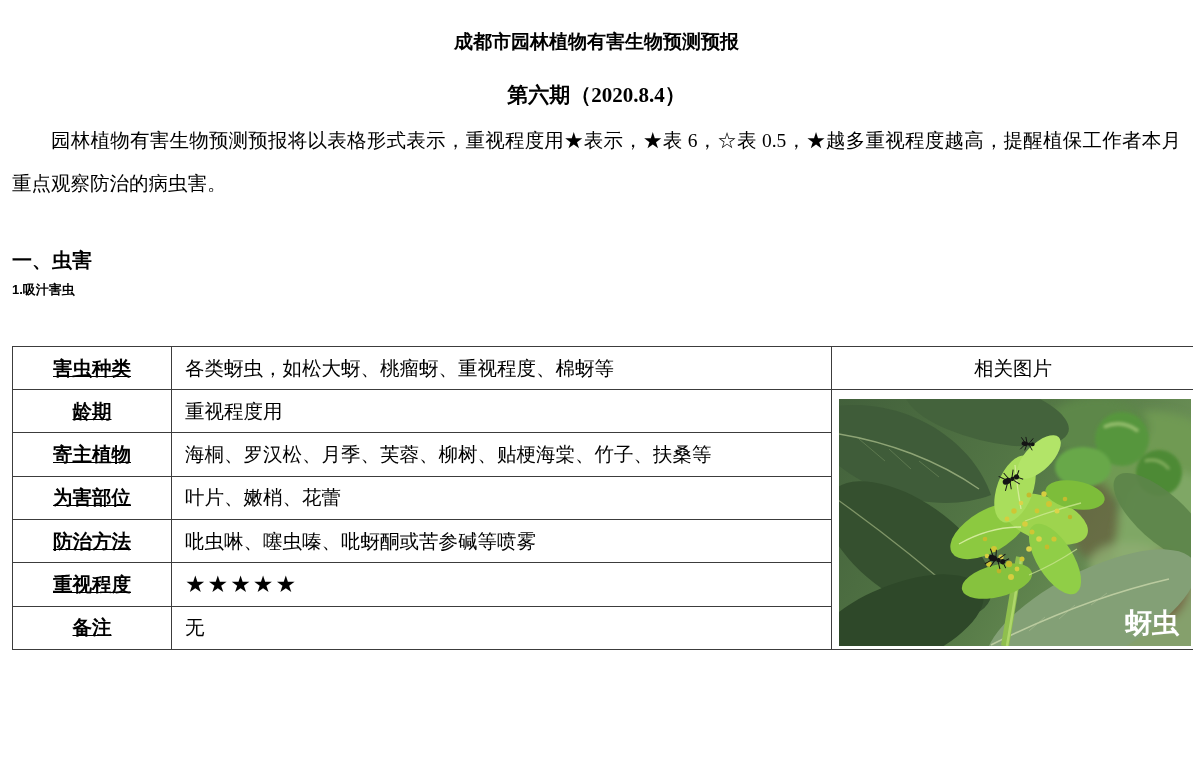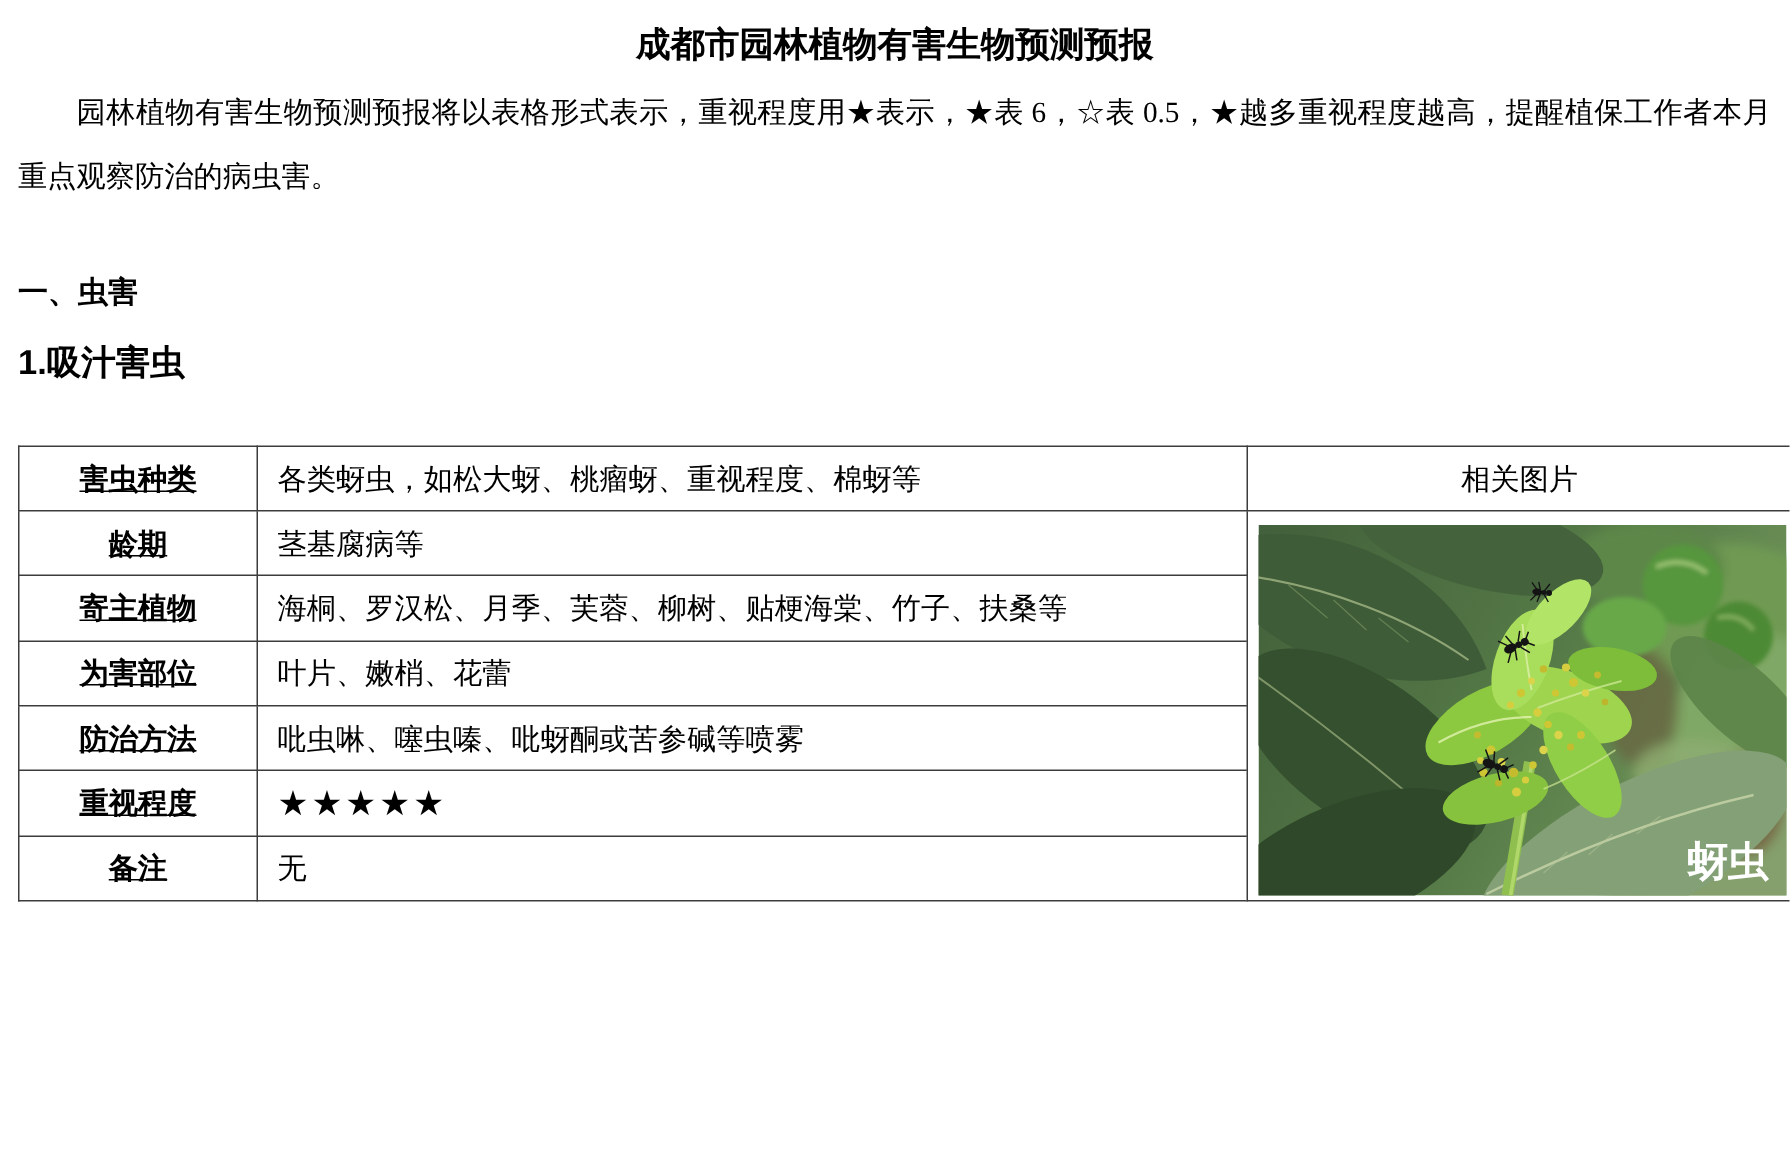--- a/index.html
+++ b/index.html
@@ -3,39 +3,39 @@
 <meta charset="utf-8">
 <style>
   html,body{margin:0;padding:0;}
   body{
     width:1193px;height:784px;background:#ffffff;color:#000;
     font-family:"Liberation Serif", serif;
     overflow:hidden;
   }
   .page{padding:12px 12px 0 12px;}
   .title{
-    text-align:center;font-weight:bold;font-size:23px;line-height:30px;
-    margin-top:3px;
+    text-align:center;font-weight:bold;font-size:19px;line-height:30px;
+    margin-top:15px;
   }
   .issue{
     text-align:center;font-weight:bold;font-size:21px;line-height:30px;
     margin-top:23px;
   }
   .para{
     font-size:19.5px;line-height:43px;text-align:justify;
     text-indent:2em;margin:0;
   }
   .para-block{margin-top:9px;}
   .h-section{
     font-family:"Liberation Sans", sans-serif;
     font-weight:bold;font-size:20px;line-height:28px;margin-top:41px;
   }
   .h-sub{
     font-family:"Liberation Sans", sans-serif;
-    font-weight:bold;font-size:23px;line-height:28px;margin-top:18px;
+    font-weight:bold;font-size:13px;line-height:28px;margin-top:2px;
   }
   table.pest{
     border-collapse:collapse;table-layout:fixed;
     width:1172px;margin-top:42px;
   }
   table.pest td{
     border:1.5px solid #3c3c3c;
     font-size:19.5px;vertical-align:middle;
     overflow:hidden;white-space:nowrap;
   }
@@ -52,38 +52,39 @@
     padding:9px 4px 3px 7px;
   }
   svg.photo{display:block;}
 </style>
 </head>
 <body>
 
 <div class="page">
 
   <div class="title">成都市园林植物有害生物预测预报</div>
+  <div class="issue">第六期（2020.8.4）</div>
 
   <div class="para-block">
     <p class="para">园林植物有害生物预测预报将以表格形式表示，重视程度用★表示，★表 6，☆表 0.5，★越多重视程度越高，提醒植保工作者本月重点观察防治的病虫害。</p>
   </div>
 
   <div class="h-section">一、虫害</div>
   <div class="h-sub">1.吸汁害虫</div>
 
   <table class="pest">
     <tbody>
         <tr>
       <td class="label">害虫种类</td>
       <td class="value">各类蚜虫，如松大蚜、桃瘤蚜、重视程度、棉蚜等</td>
       <td class="img-header">相关图片</td>
     </tr>
     <tr>
       <td class="label">龄期</td>
-      <td class="value">茎基腐病等</td>
+      <td class="value">重视程度用</td>
       <td class="img-cell" rowspan="6">
 
         <svg class="photo" width="352" height="247" viewBox="0 0 352 247" xmlns="http://www.w3.org/2000/svg">
           <defs>
             <linearGradient id="bg" x1="0" y1="0" x2="1" y2="0.4">
               <stop offset="0" stop-color="#42603b"></stop>
               <stop offset="0.6" stop-color="#567a47"></stop>
               <stop offset="1" stop-color="#6f9459"></stop>
             </linearGradient>
             <filter id="soft">

